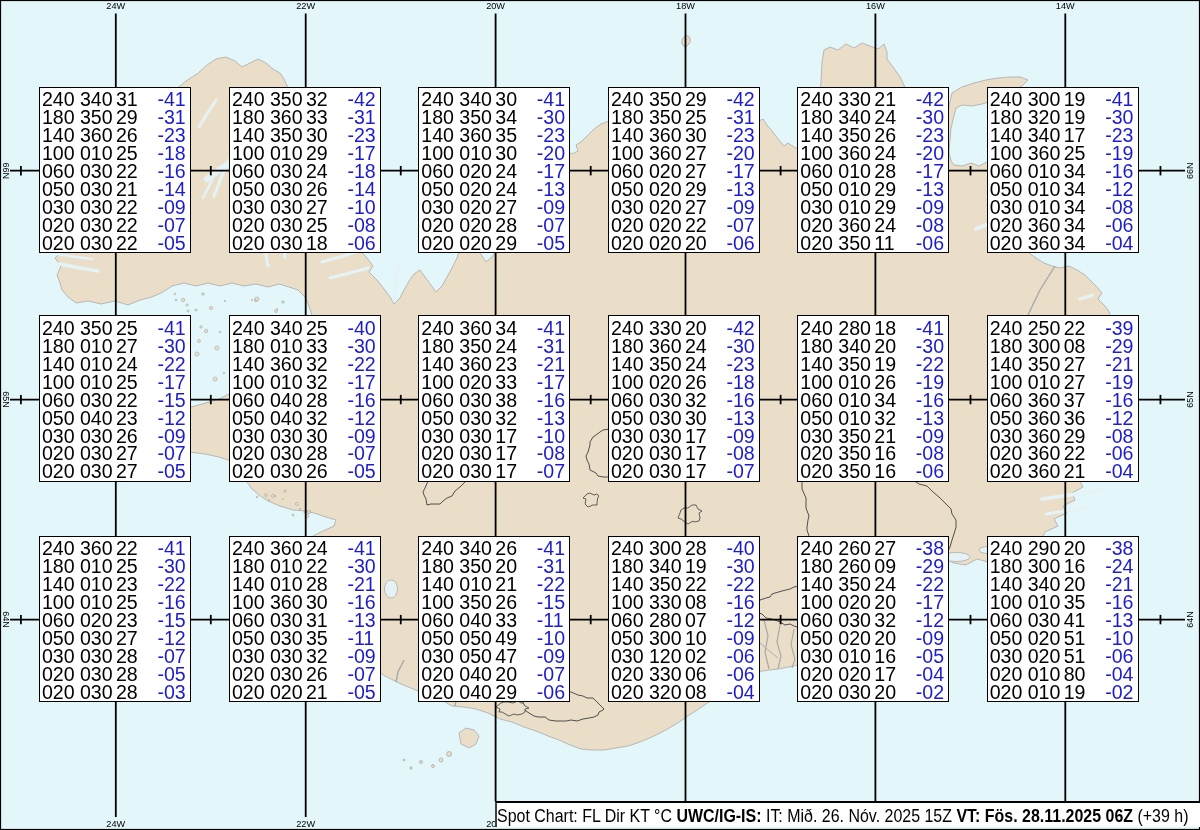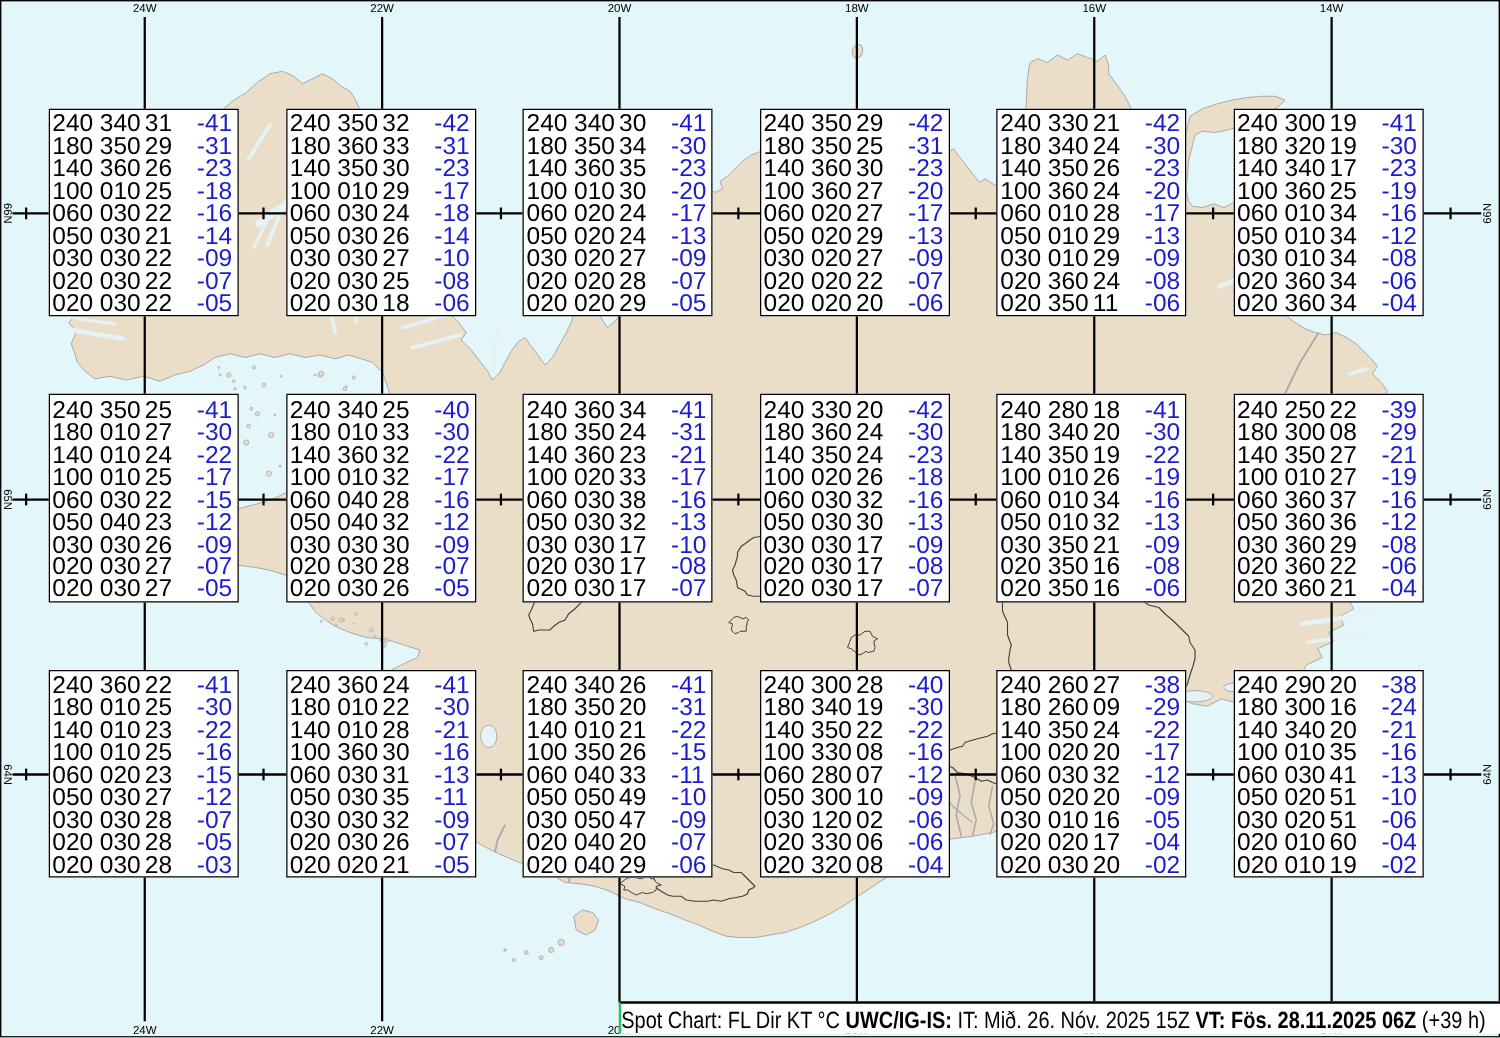--- a/index.html
+++ b/index.html
@@ -4,21 +4,21 @@
 html,body{margin:0;padding:0;}
 #chart{position:relative;width:1200px;height:830px;overflow:hidden;background:#e3f6fa;
   font-family:"Liberation Sans",sans-serif;}
 svg text{font-family:"Liberation Sans",sans-serif;}
 .box{position:absolute;width:152px;height:166.4px;background:#fff;border:1.6px solid #000;
   box-sizing:border-box;padding-top:3.4px;font-size:19.6px;line-height:17.96px;color:#000;}
 .box .r{position:relative;height:17.96px;}
 .box .r span{position:absolute;white-space:pre;}
 .c1{left:1.9px;} .c2{left:39.9px;} .c3{left:75.9px;} .c4{left:117.4px;color:#1c1ccd;}
 #bar{position:absolute;left:494.6px;top:800.6px;width:705.4px;height:26px;background:#fff;
-  border-top:2px solid #000;border-left:2px solid #22c55e;box-sizing:border-box;}
+  border-top:2px solid #000;border-left:2px solid #404040;box-sizing:border-box;}
 #bartext{position:absolute;left:0.6px;top:0;white-space:nowrap;font-size:18.8px;line-height:26px;
   transform-origin:0 50%;transform:scaleX(0.85);color:#000;}
 
 </style></head><body>
 <div id="chart">
 
 <svg width="1200" height="830" viewBox="0 0 1200 830" style="position:absolute;left:0;top:0">
       <rect x="0" y="0" width="1200" height="830" fill="#e3f6fa"></rect>
       <path d="M237,662 L232,654 L231,638 L234,618 L239,602 L247,606 L254,608 L263,613 L271,611 L280,608 L291,609 L301,606 L308,600 L310,593 L316,590 L319,583 L317,577 L324,572 L327,566 L334,561 L345,558 L347,553 L334,553 L325,550 L311,552 L303,548 L306,542 L313,536 L323,531 L334,526 L336,520 L326,517 L314,513 L305,511 L293,510 L280,506 L268,501 L259,495 L252,489 L247,482 L243,474 L240,466 L231,461 L219,457 L205,454 L189,452 L172,450 L155,449 L140,448 L127,446 L119,442 L116,436 L120,430 L128,423 L139,418 L151,414 L164,412 L176,411 L191,407 L206,403 L219,399 L231,393 L236,384 L241,379 L253,376 L266,371 L279,366 L291,359 L299,351 L306,344 L310,336 L313,326 L311,312 L306,298 L298,290 L289,287 L279,284 L268,287 L256,284 L244,286 L232,283 L220,286 L208,283 L196,286 L184,283 L172,286 L163,292 L152,297 L140,300 L128,305 L115,301 L101,304 L88,301 L76,303 L68,297 L62,290 L60,283 L57,275 L61,266 L55,258 L63,250 L58,242 L66,234 L60,226 L68,218 L63,210 L72,202 L66,194 L75,188 L70,182 L80,172 L88,163 L96,153 L104,143 L112,132 L124,121 L136,112 L150,106 L162,99 L174,91 L186,81 L197,74 L207,65 L216,59 L226,57 L235,61 L242,67 L250,63 L258,59 L266,63 L273,69 L280,73 L284,79 L288,88 L293,97 L299,106 L305,116 L310,126 L306,133 L313,141 L318,149 L314,155 L321,162 L327,170 L323,176 L331,184 L337,192 L333,198 L341,206 L347,214 L343,220 L351,228 L357,236 L363,244 L359,250 L367,258 L373,266 L369,272 L377,280 L384,289 L390,297 L394,304 L400,298 L404,290 L409,281 L414,274 L420,270 L425,277 L431,285 L436,292 L442,286 L447,277 L452,268 L457,258 L460,248 L463,238 L466,230 L472,238 L477,247 L482,256 L486,262 L493,256 L498,247 L500,238 L497,228 L493,216 L490,202 L488,188 L486,172 L485,158 L487,147 L489,142 L496,146 L503,153 L509,161 L514,171 L519,181 L523,193 L527,205 L531,215 L534,222 L533,233 L536,242 L541,234 L545,224 L549,212 L553,200 L557,186 L560,172 L563,160 L566,150 L572,154 L578,151 L576,145 L582,141 L588,135 L594,129 L601,124 L609,121 L617,125 L625,121 L634,124 L644,122 L654,121 L660,127 L669,125 L677,124 L685,119 L694,114 L703,111 L711,116 L716,124 L721,134 L727,146 L733,155 L740,158 L746,152 L750,144 L754,135 L757,127 L759,121 L763,119 L767,125 L772,131 L778,139 L784,146 L788,143 L794,147 L800,150 L806,148 L812,141 L816,124 L819,103 L821,82 L822,62 L824,50 L830,47 L838,50 L846,44 L854,48 L862,43 L870,46 L878,49 L884,44 L887,52 L887,59 L893,67 L900,77 L906,89 L912,101 L918,113 L924,126 L930,139 L936,150 L941,157 L944,152 L946,138 L947,122 L949,106 L952,93 L962,87 L974,83 L986,80 L998,78 L1010,77 L1020,77 L1028,80 L1022,86 L1012,92 L1002,97 L992,101 L982,104 L972,106 L962,105 L956,108 L954,116 L951,128 L950,140 L949,152 L951,161 L954,165 L962,166 L971,163 L979,166 L987,162 L994,157 L1000,149 L1003,153 L1006,162 L1003,172 L1008,182 L1005,192 L1010,202 L1007,212 L1012,220 L1017,230 L1014,238 L1020,246 L1028,252 L1036,258 L1044,263 L1052,266 L1060,268 L1069,266 L1077,270 L1085,275 L1090,280 L1096,286 L1102,293 L1098,299 L1105,306 L1110,313 L1106,319 L1112,327 L1116,335 L1112,341 L1118,349 L1122,357 L1118,363 L1124,371 L1126,379 L1120,386 L1113,391 L1117,398 L1109,405 L1113,412 L1104,419 L1108,427 L1098,434 L1102,442 L1092,450 L1096,458 L1086,466 L1089,473 L1079,480 L1083,487 L1072,493 L1075,500 L1063,506 L1067,513 L1054,519 L1058,526 L1045,532 L1041,540 L1034,548 L1026,546 L1018,552 L1009,558 L998,556 L988,562 L977,559 L966,565 L954,563 L944,559 L937,555 L922,577 L906,594 L890,608 L874,621 L858,633 L842,643 L826,653 L810,661 L794,666 L778,669 L762,671 L748,674 L736,682 L724,691 L712,700 L700,708 L688,716 L676,724 L664,731 L652,737 L640,742 L628,746 L616,748 L604,750 L592,750 L581,749 L570,745 L559,740 L548,736 L536,731 L524,727 L512,722 L500,719 L488,713 L476,709 L464,707 L452,706 L440,699 L427,694 L413,689 L399,683 L385,676 L372,667 L362,657 L352,653 L344,655 L336,659 L326,657 L316,655 L306,653 L296,656 L286,654 L276,657 L266,655 L256,659 L248,657 L242,659 Z" fill="#eadec9" stroke="#a9a9a9" stroke-width="0.8" stroke-linejoin="round"></path>
       <ellipse cx="686" cy="41" rx="4" ry="5.5" fill="#eadec9" stroke="#a9a9a9" stroke-width="0.8" transform="rotate(20 686 41)"></ellipse>
@@ -1198,21 +1198,21 @@
       </div>
       <div class="r">
         <span class="c1">030</span>
         <span class="c2">020</span>
         <span class="c3">51</span>
         <span class="c4">-06</span>
       </div>
       <div class="r">
         <span class="c1">020</span>
         <span class="c2">010</span>
-        <span class="c3">60</span>
+        <span class="c3">80</span>
         <span class="c4">-04</span>
       </div>
       <div class="r">
         <span class="c1">020</span>
         <span class="c2">010</span>
         <span class="c3">19</span>
         <span class="c4">-02</span>
       </div>
     </div>
 

